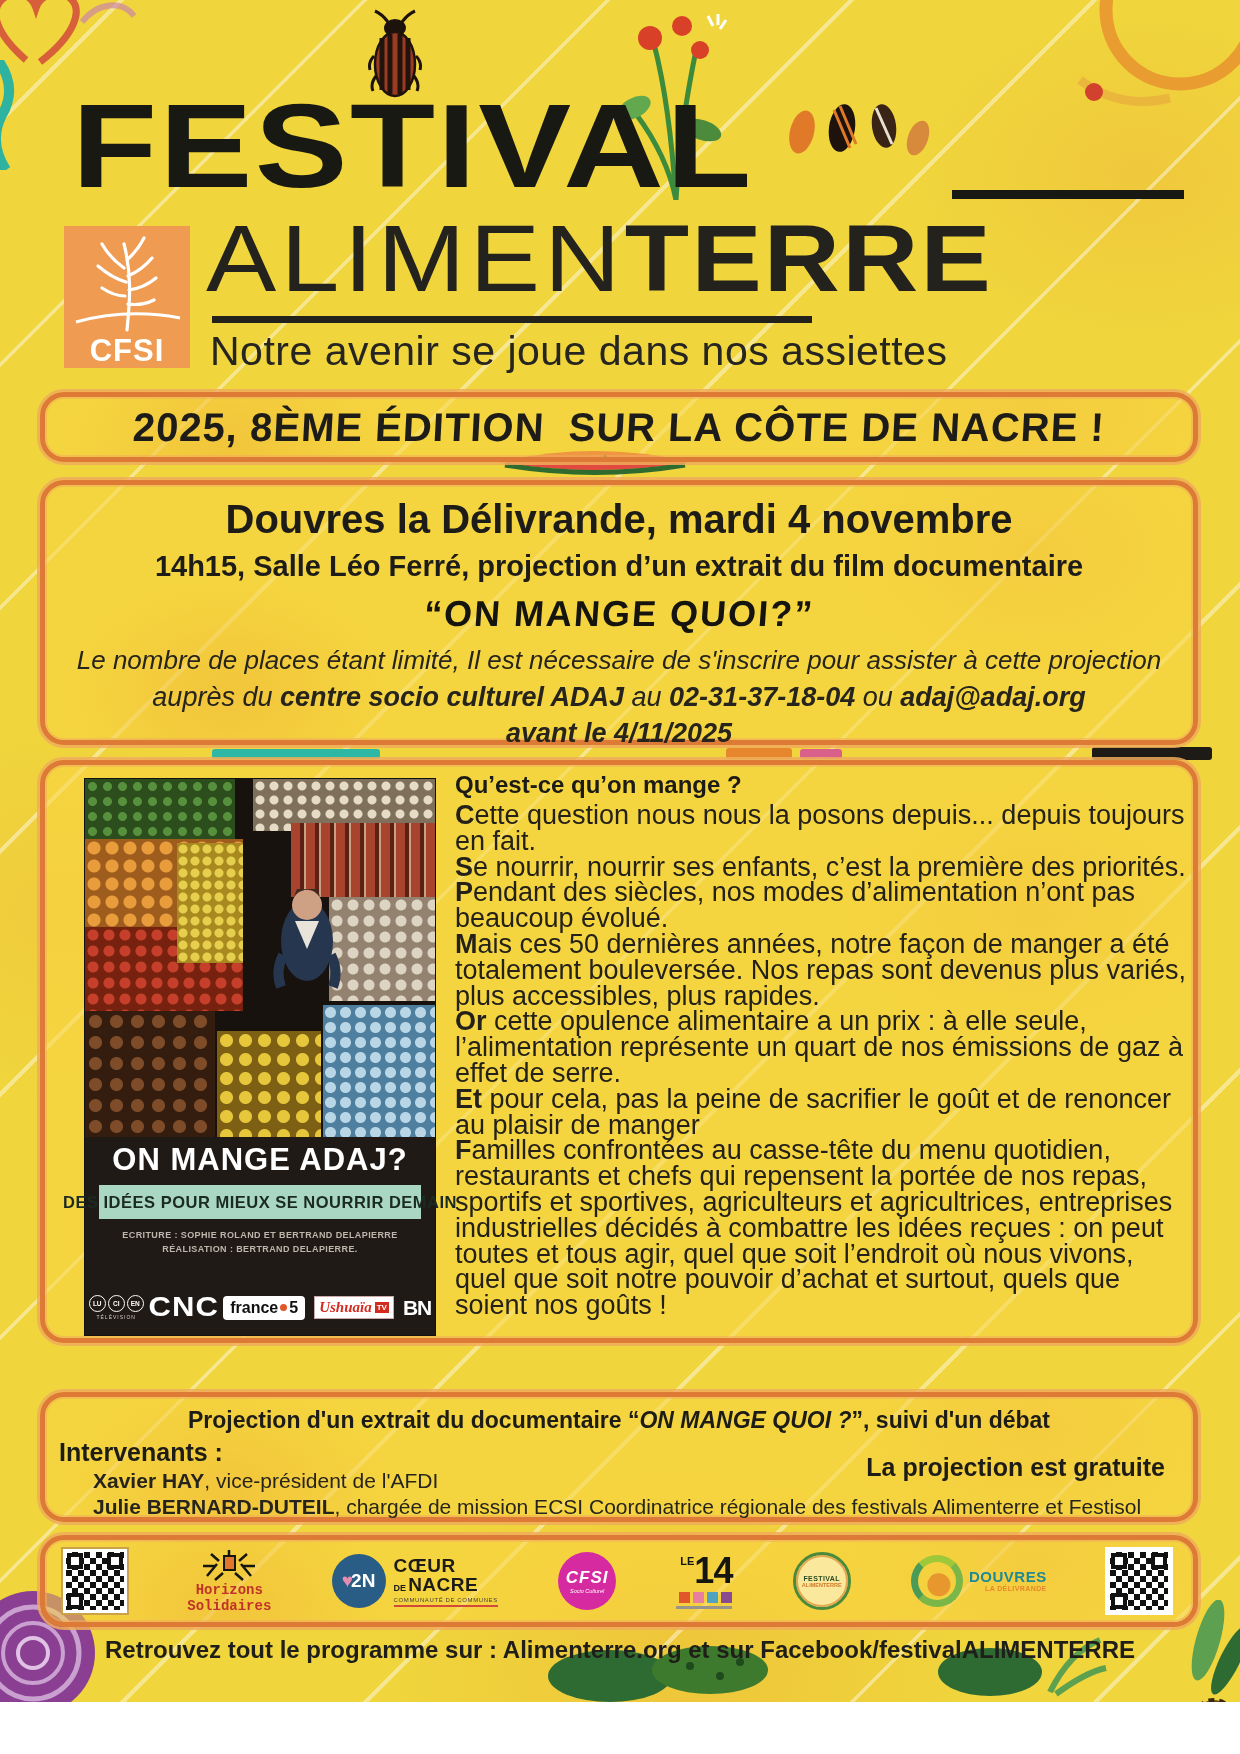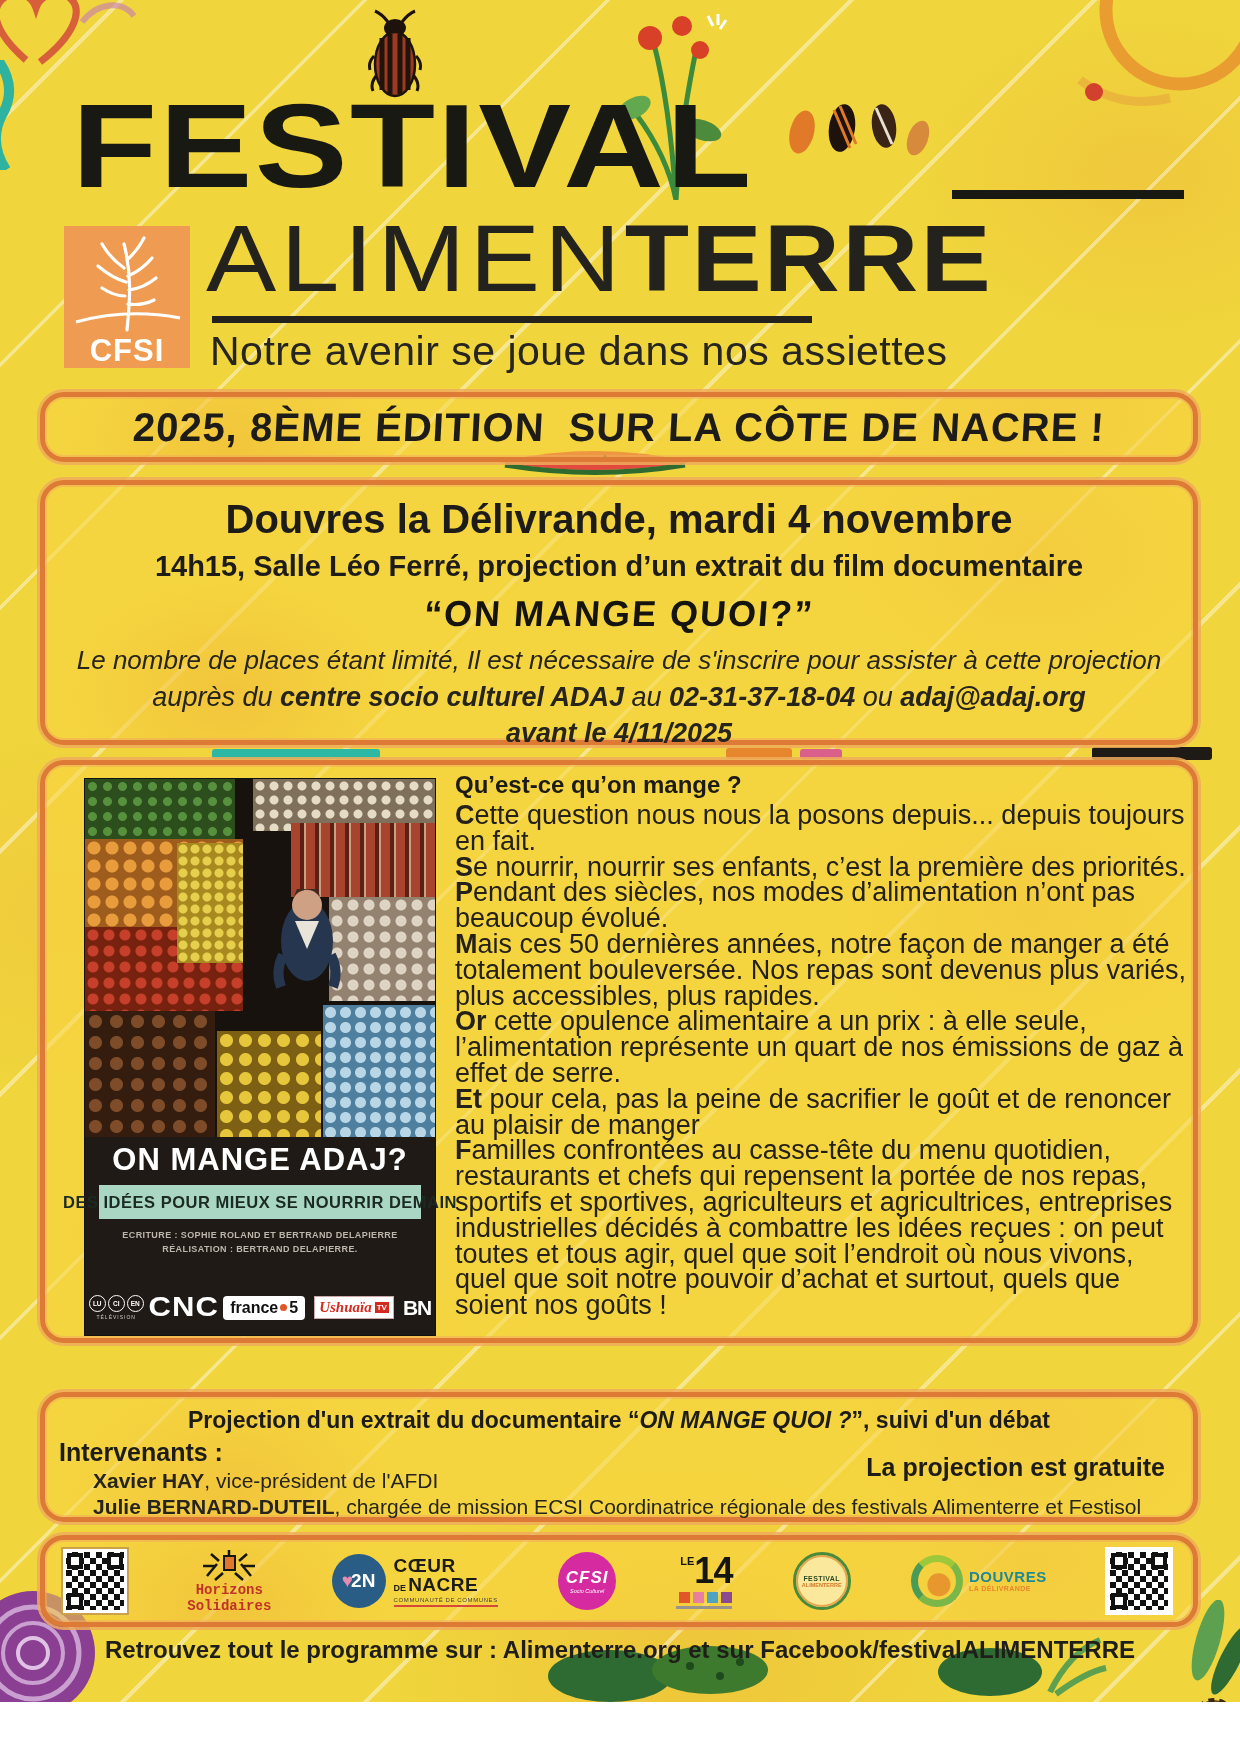--- a/index.html
+++ b/index.html
@@ -138,21 +138,21 @@
   .le14-squares span{ width:11px; height:11px; }
   .sq1{ background:#e2572a; } .sq2{ background:#e87fa0; } .sq3{ background:#4fa3c0; } .sq4{ background:#8a4a8f; }
   .le14-bar{ width:56px; height:3px; background:#9a958c; margin-top:3px; }
   .fest-circle{ width:58px; height:58px; border-radius:50%; border:3px solid #4a8a3a;
       box-shadow:inset 0 0 0 2px rgba(224,138,46,.7);
       display:flex; flex-direction:column; align-items:center; justify-content:center; color:#2c4a22; background:rgba(255,255,250,.5); }
   .fest-circle .t1{ font-size:7px; font-weight:800; letter-spacing:.4px; }
   .fest-circle .t2{ font-size:5.5px; font-weight:700; color:#d07828; }
   .douvres{ gap:6px; }
   .douvres-ring{ width:52px; height:52px; border-radius:50%; border:7px solid #7ab648; border-top-color:#9cc83a; border-left-color:#4a9a58; position:relative; background:radial-gradient(circle at 55% 60%, #e8962e 0 11px, rgba(232,150,46,0) 12px), radial-gradient(circle at 45% 45%, #3a7ac0 0 4px, rgba(58,122,192,0) 5px); }
-  .douvres-text{ line-height:1.1; }
+  .douvres-text{ line-height:1.1;text-align:right; }
   .douvres-name{ font-size:15px; font-weight:800; color:#1d8a96; letter-spacing:.5px; }
   .douvres-sub{ font-size:7px; font-weight:700; color:#e8872d; letter-spacing:.4px; }
 
   
   .footer-line{ position:absolute; left:0; top:1636px; width:100%; text-align:center; z-index:5;
       font-size:24px; font-weight:800; color:#1f1e19; }
   .bottom-white{ position:absolute; left:0; top:1702px; width:100%; height:52px; background:#fff; z-index:6; }
 
   
   .deco{ position:absolute; z-index:1; }

